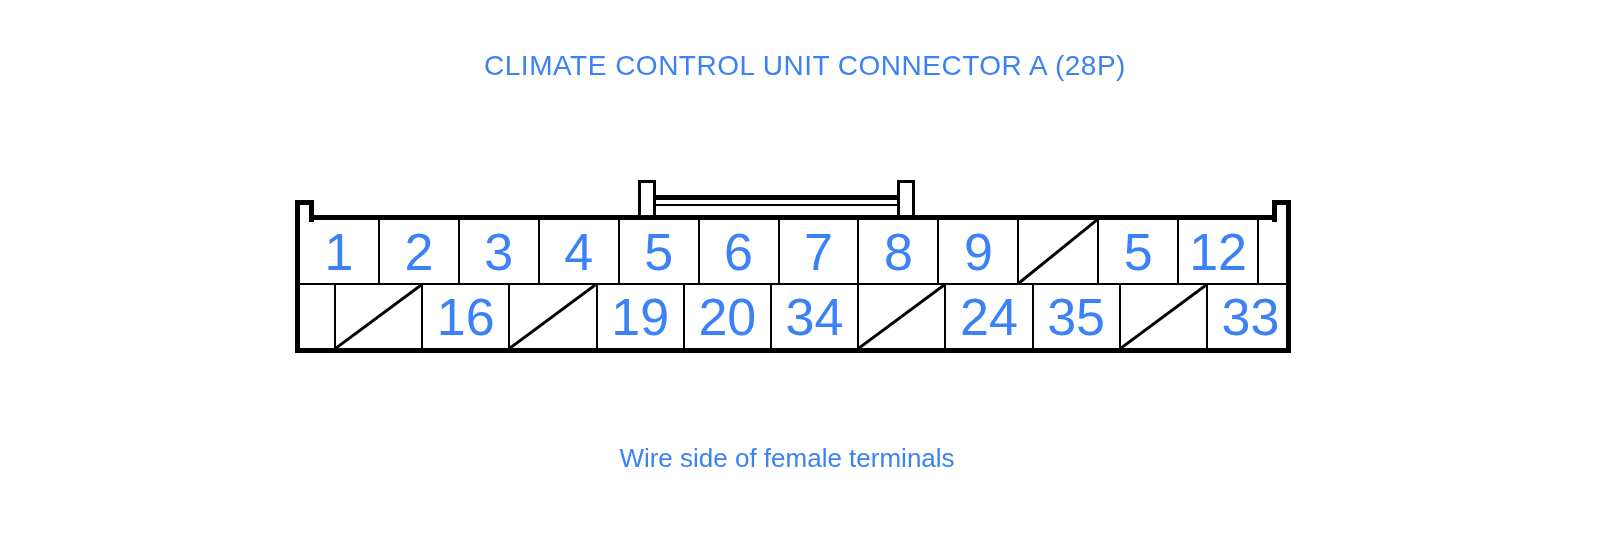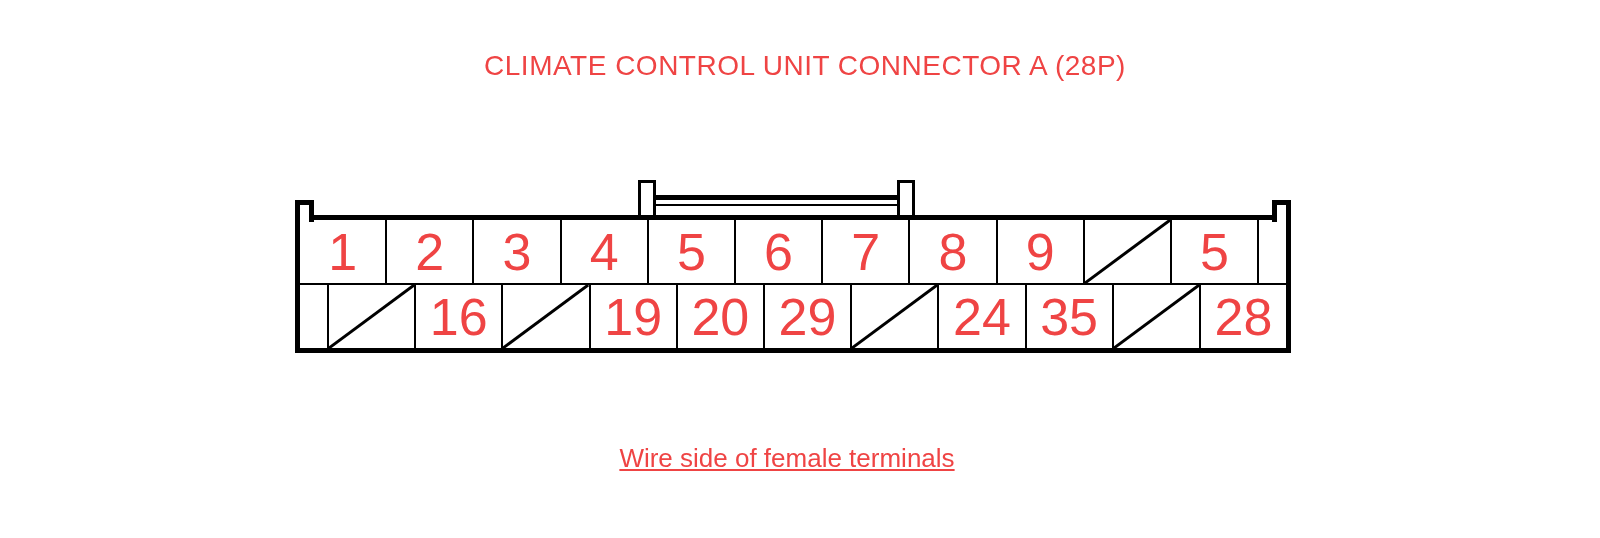--- a/index.html
+++ b/index.html
@@ -1,26 +1,26 @@
 <!DOCTYPE html>
 <html><head>
 <meta charset="utf-8">
 <style>
   html,body{margin:0;padding:0;background:#ffffff;}
   #canvas{
     position:relative;width:1292px;height:538px;background:#ffffff;
-    font-family:"Liberation Sans", sans-serif;color:#ef4444;overflow:hidden;padding-left:24px;
+    font-family:"Liberation Sans", sans-serif;color:#3b82f6;overflow:hidden;padding-left:24px;
   }
   .title{
     position:absolute;left:205px;top:50px;width:1200px;
     text-align:center;font-size:28px;letter-spacing:0.5px;white-space:nowrap;
   }
   .caption{
     position:absolute;left:187px;top:443px;width:1200px;
-    text-align:center;font-size:26px;white-space:nowrap;text-decoration:underline;
+    text-align:center;font-size:26px;white-space:nowrap;
   }
   #connector{position:absolute;left:295px;top:180px;width:996px;height:173px;}
   
   .tab-bar{
     position:absolute;left:359px;top:15px;width:245px;height:11px;
     background:#fff;border:2px solid #000;border-top-width:5px;box-sizing:border-box;z-index:1;
   }
   .tab-stub{
     position:absolute;top:0;width:18px;height:35px;background:#fff;
     border:3px solid #000;border-bottom:none;box-sizing:border-box;z-index:2;
@@ -38,21 +38,21 @@
     border:5px solid #000;border-bottom:none;box-sizing:border-box;z-index:4;
   }
   .lip.left{left:0;}
   .lip.right{left:977px;}
   
   .row{
     position:absolute;left:5px;width:986px;display:flex;z-index:5;
     align-items:stretch;
   }
   .row.top{top:40px;height:65px;border-bottom:2px solid #000;box-sizing:border-box;}
-  .row.bottom{top:105px;height:63px;}
+  .row.bottom{top:105px;height:63px;margin-left:7px;}
   .cell{
     flex:1 1 0;border-right:2px solid #000;box-sizing:border-box;
     display:flex;align-items:center;justify-content:center;
     font-size:52px;line-height:1;overflow:hidden;position:relative;
   }
   .row.bottom .cell:last-child{border-right:none;}
   .spacer{flex:0 0 auto;box-sizing:border-box;}
   .spacer.top-right{order:99;width:27px;}
   .spacer.bottom-left{order:-1;width:29px;border-right:2px solid #000;}
   .cell svg{position:absolute;left:0;top:0;width:100%;height:100%;display:block;}
@@ -83,48 +83,49 @@
         <div class="cell">6</div>
         <div class="cell">7</div>
         <div class="cell">8</div>
         <div class="cell">9</div>
         <div class="cell">
           <svg viewBox="0 0 100 100" preserveAspectRatio="none">
             <line x1="0" y1="100" x2="100" y2="0" stroke="#000000" stroke-width="3" vector-effect="non-scaling-stroke"></line>
           </svg>
         </div>
         <div class="cell">5</div>
+        <div class="cell">12</div>
       </div>
     <div class="row bottom">
       <div class="spacer bottom-left"></div>
     <div class="cell">
           <svg viewBox="0 0 100 100" preserveAspectRatio="none">
             <line x1="0" y1="100" x2="100" y2="0" stroke="#000000" stroke-width="3" vector-effect="non-scaling-stroke"></line>
           </svg>
         </div>
         <div class="cell">16</div>
         <div class="cell">
           <svg viewBox="0 0 100 100" preserveAspectRatio="none">
             <line x1="0" y1="100" x2="100" y2="0" stroke="#000000" stroke-width="3" vector-effect="non-scaling-stroke"></line>
           </svg>
         </div>
         <div class="cell">19</div>
         <div class="cell">20</div>
-        <div class="cell">29</div>
+        <div class="cell">34</div>
         <div class="cell">
           <svg viewBox="0 0 100 100" preserveAspectRatio="none">
             <line x1="0" y1="100" x2="100" y2="0" stroke="#000000" stroke-width="3" vector-effect="non-scaling-stroke"></line>
           </svg>
         </div>
         <div class="cell">24</div>
         <div class="cell">35</div>
         <div class="cell">
           <svg viewBox="0 0 100 100" preserveAspectRatio="none">
             <line x1="0" y1="100" x2="100" y2="0" stroke="#000000" stroke-width="3" vector-effect="non-scaling-stroke"></line>
           </svg>
         </div>
-        <div class="cell">28</div>
+        <div class="cell">33</div>
       </div>
   </div>
 
   <div class="caption">Wire side of female terminals</div>
 
 </div>
 
 </body></html>

